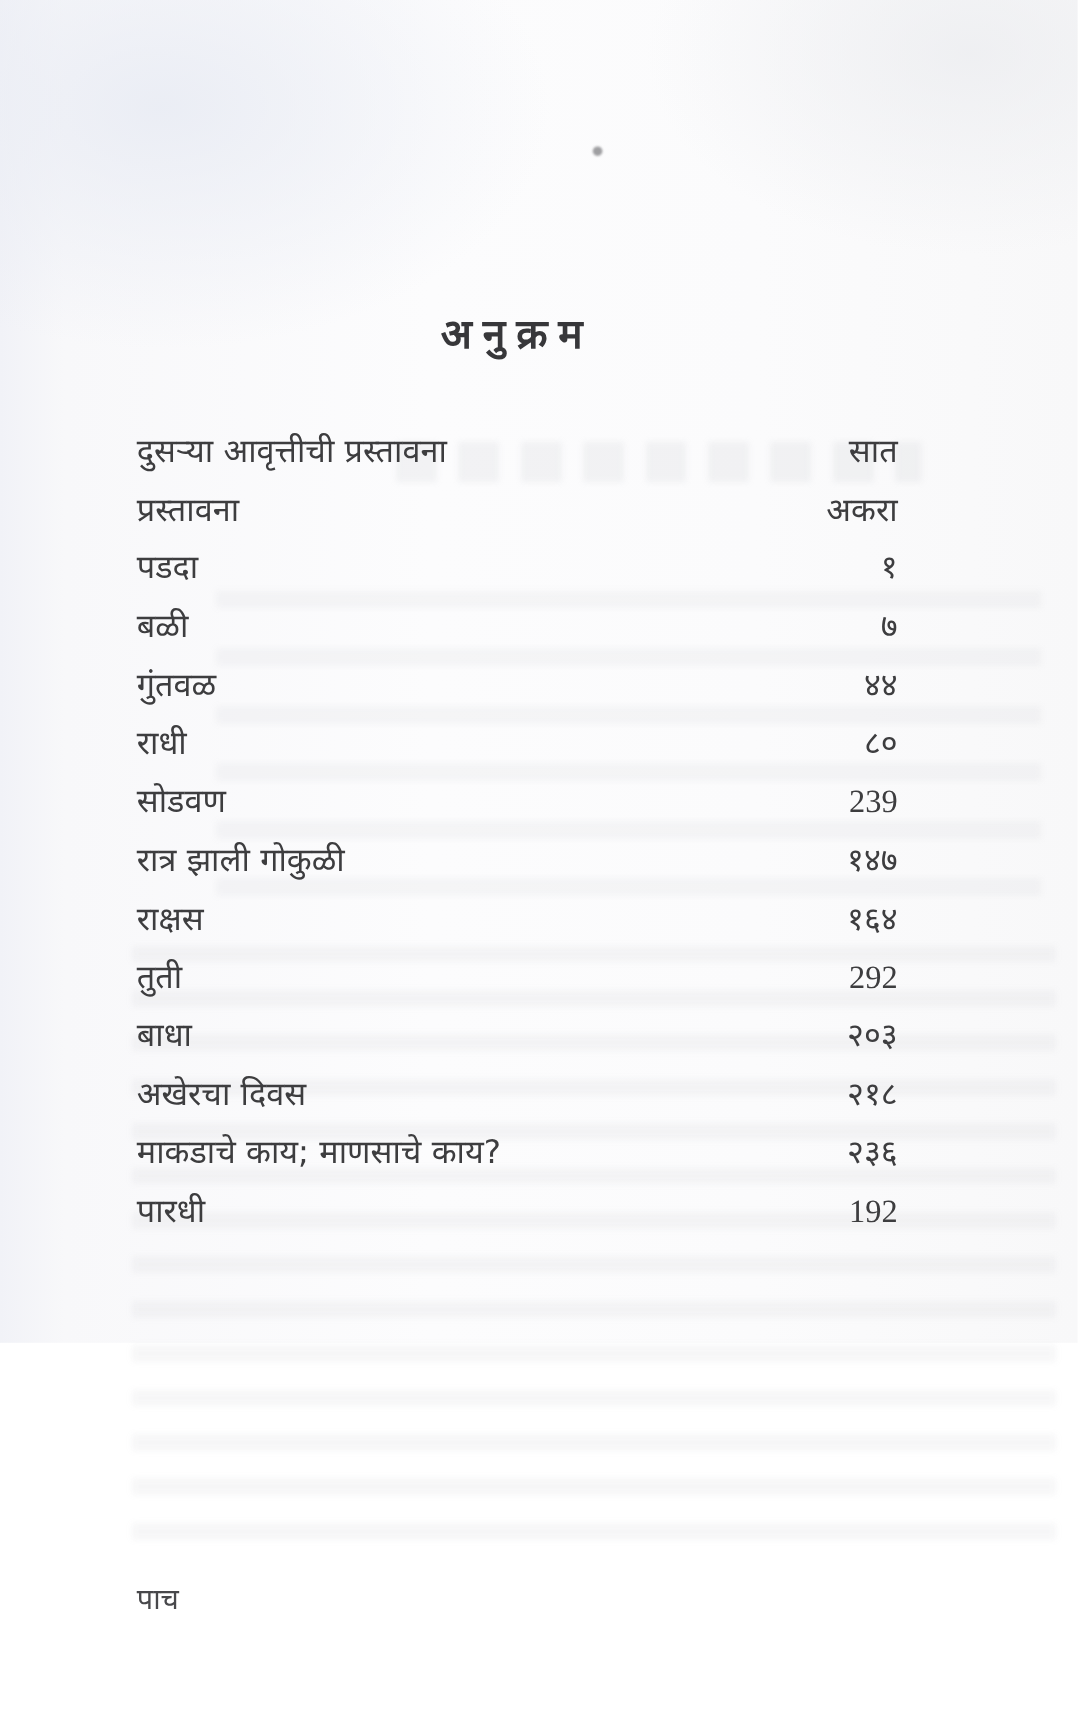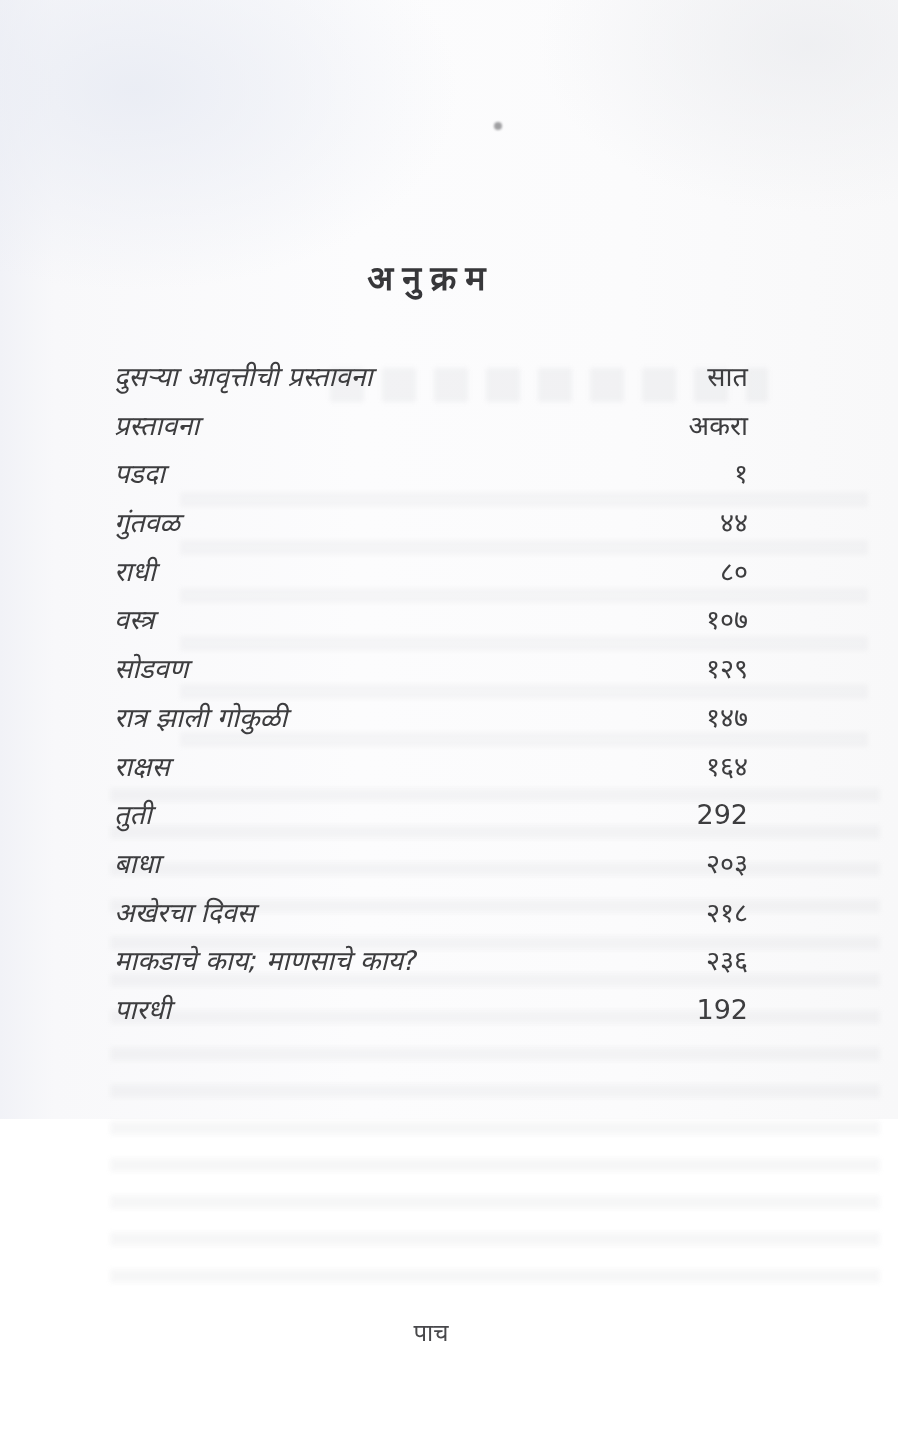--- a/index.html
+++ b/index.html
@@ -80,28 +80,27 @@
   }
   .toc-row {
     height: 48.7px;
     display: flex;
     justify-content: space-between;
     align-items: flex-start;
     font-size: 27px;
     line-height: 1.25;
     color: #3d3d3f;
   }
-  .toc-label { text-align: left; white-space: nowrap; font-style: italic; }
-  .toc-page  { text-align: left; white-space: nowrap; }
+  .toc-label { text-align: left; white-space: nowrap; }
+  .toc-page  { text-align: left; white-space: nowrap; font-family: Liberation Serif, serif; }
   .page-footer {
     position: absolute;
     top: 1315px;
     left: 0;
     width: 100%;
-    text-align: center;
     font-size: 24px;
     color: #48484b;
   }
 </style>
 </head>
 <body>
 
 <div class="sheet">
   <div class="ghost ghost-a"></div>
   <div class="ghost ghost-b"></div>
@@ -120,41 +119,41 @@
   <div class="toc-row">
     <span class="toc-label">प्रस्तावना</span>
     <span class="toc-page">अकरा</span>
   </div>
 
   <div class="toc-row">
     <span class="toc-label">पडदा</span>
     <span class="toc-page">१</span>
   </div>
 
+  <div class="toc-row">
+    <span class="toc-label">बळी</span>
+    <span class="toc-page">७</span>
+  </div>
 
 
   <div class="toc-row">
     <span class="toc-label">गुंतवळ</span>
     <span class="toc-page">४४</span>
   </div>
 
 
   <div class="toc-row">
     <span class="toc-label">राधी</span>
     <span class="toc-page">८०</span>
   </div>
 
-  <div class="toc-row">
-    <span class="toc-label">वस्त्र</span>
-    <span class="toc-page">१०७</span>
-  </div>
 
   <div class="toc-row">
     <span class="toc-label">सोडवण</span>
-    <span class="toc-page">१२९</span>
+    <span class="toc-page">239</span>
   </div>
 
   <div class="toc-row">
     <span class="toc-label">रात्र झाली गोकुळी</span>
     <span class="toc-page">१४७</span>
   </div>
 
   <div class="toc-row">
     <span class="toc-label">राक्षस</span>
     <span class="toc-page">१६४</span>

